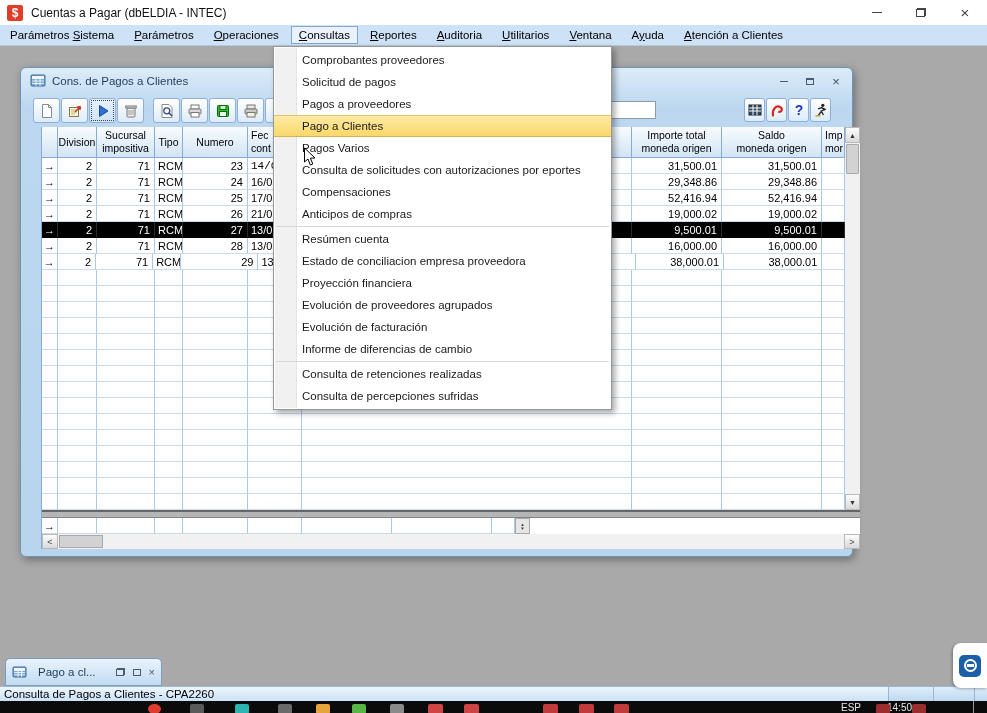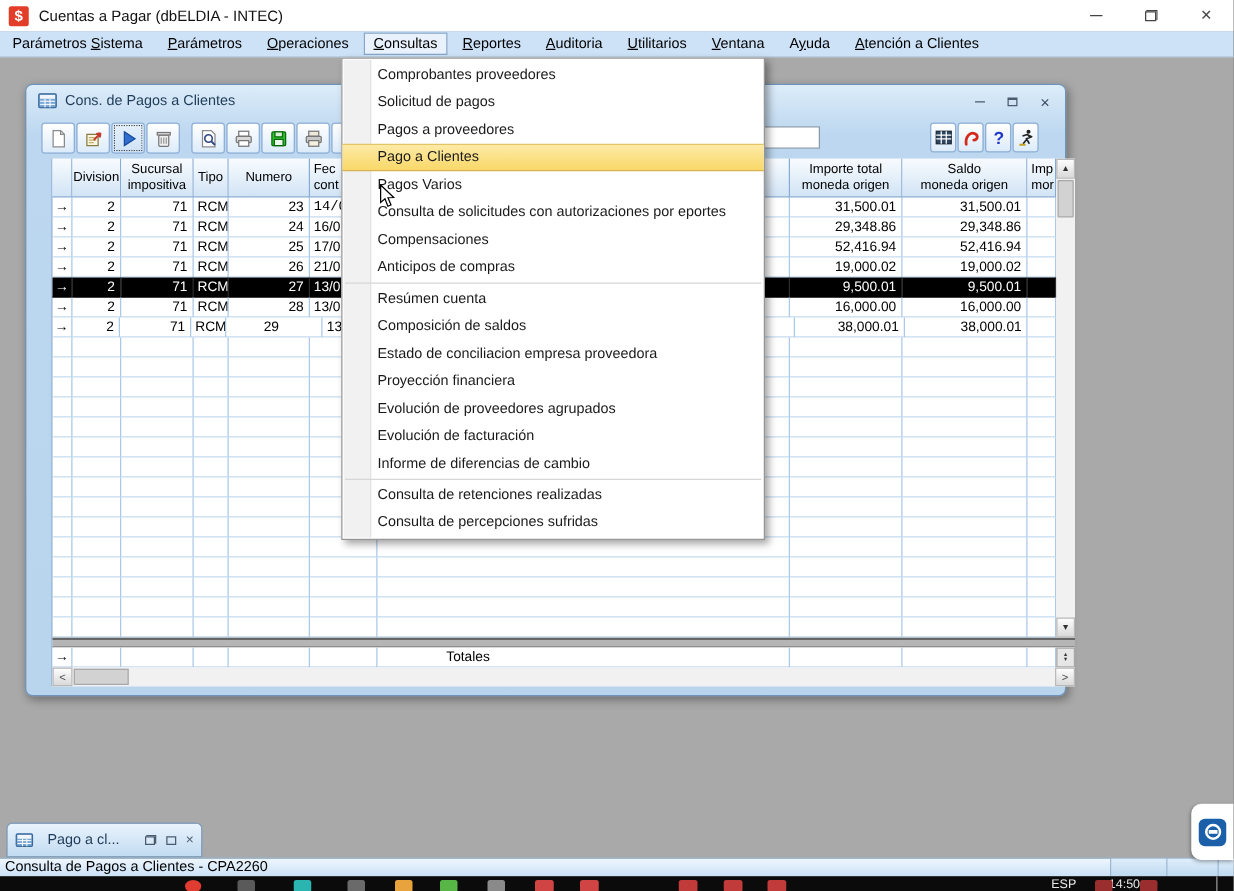--- a/index.html
+++ b/index.html
@@ -412,21 +412,21 @@
               <div class="tcell al-l" style="width: 330px;"></div>
               <div class="tcell al-r" style="width: 90px;">16,000.00</div>
               <div class="tcell al-r" style="width: 100px;">16,000.00</div>
               <div class="tcell al-l" style="width: 23px;"></div>
             </div>
             <div class="trow">
               <div class="tcell al-c selcell al-c" style="width: 16px;">→</div>
               <div class="tcell al-r" style="width: 39px;">2</div>
               <div class="tcell al-r" style="width: 58px;">71</div>
               <div class="tcell al-l" style="width: 28px;">RCM</div>
-              <div class="tcell al-r" style="width: 79px; text-align: center;">29</div>
+              <div class="tcell al-r" style="width: 79px;">29</div>
               <div class="tcell al-l" style="width: 54px;">13/01</div>
               <div class="tcell al-l" style="width: 330px;"></div>
               <div class="tcell al-r" style="width: 90px;">38,000.01</div>
               <div class="tcell al-r" style="width: 100px;">38,000.01</div>
               <div class="tcell al-l" style="width: 23px;"></div>
             </div>
             <div class="trow">
               <div class="tcell al-c selcell al-c" style="width: 16px;"></div>
               <div class="tcell al-r" style="width: 39px;"></div>
               <div class="tcell al-r" style="width: 58px;"></div>
@@ -608,21 +608,20 @@
             </div>
           </div>
         <div class="splitter"></div>
         <div class="totrow" id="tot-row">
             <div class="tcell al-c selcell al-c" style="width: 16px;">→</div>
             <div class="tcell al-r" style="width: 39px;"></div>
             <div class="tcell al-r" style="width: 58px;"></div>
             <div class="tcell al-l" style="width: 28px;"></div>
             <div class="tcell al-r" style="width: 65px;"></div>
             <div class="tcell al-l" style="width: 54px;"></div>
-            <div class="tcell al-l tot-label" style="width: 330px;">Totales</div>
             <div class="tcell al-r" style="width: 90px;"></div>
             <div class="tcell al-r" style="width: 100px;"></div>
             <div class="tcell al-l" style="width: 23px;"></div>
             <div class="spinner">
               <div>▴</div>
               <div>▾</div>
             </div>
           </div>
         <div class="hsb">
           <div class="hsb-left">&lt;</div>
@@ -667,21 +666,20 @@
   <div class="dd-item">Comprobantes proveedores</div>
       <div class="dd-item">Solicitud de pagos</div>
       <div class="dd-item">Pagos a proveedores</div>
       <div class="dd-item hl">Pago a Clientes</div>
       <div class="dd-item">Pagos Varios</div>
       <div class="dd-item">Consulta de solicitudes con autorizaciones por eportes</div>
       <div class="dd-item">Compensaciones</div>
       <div class="dd-item">Anticipos de compras</div>
       <div class="dd-sep"></div>
       <div class="dd-item">Resúmen cuenta</div>
-      <div class="dd-item">Composición de saldos</div>
       <div class="dd-item">Estado de conciliacion empresa proveedora</div>
       <div class="dd-item">Proyección financiera</div>
       <div class="dd-item">Evolución de proveedores agrupados</div>
       <div class="dd-item">Evolución de facturación</div>
       <div class="dd-item">Informe de diferencias de cambio</div>
       <div class="dd-sep"></div>
       <div class="dd-item">Consulta de retenciones realizadas</div>
       <div class="dd-item">Consulta de percepciones sufridas</div>
     </div>
 

